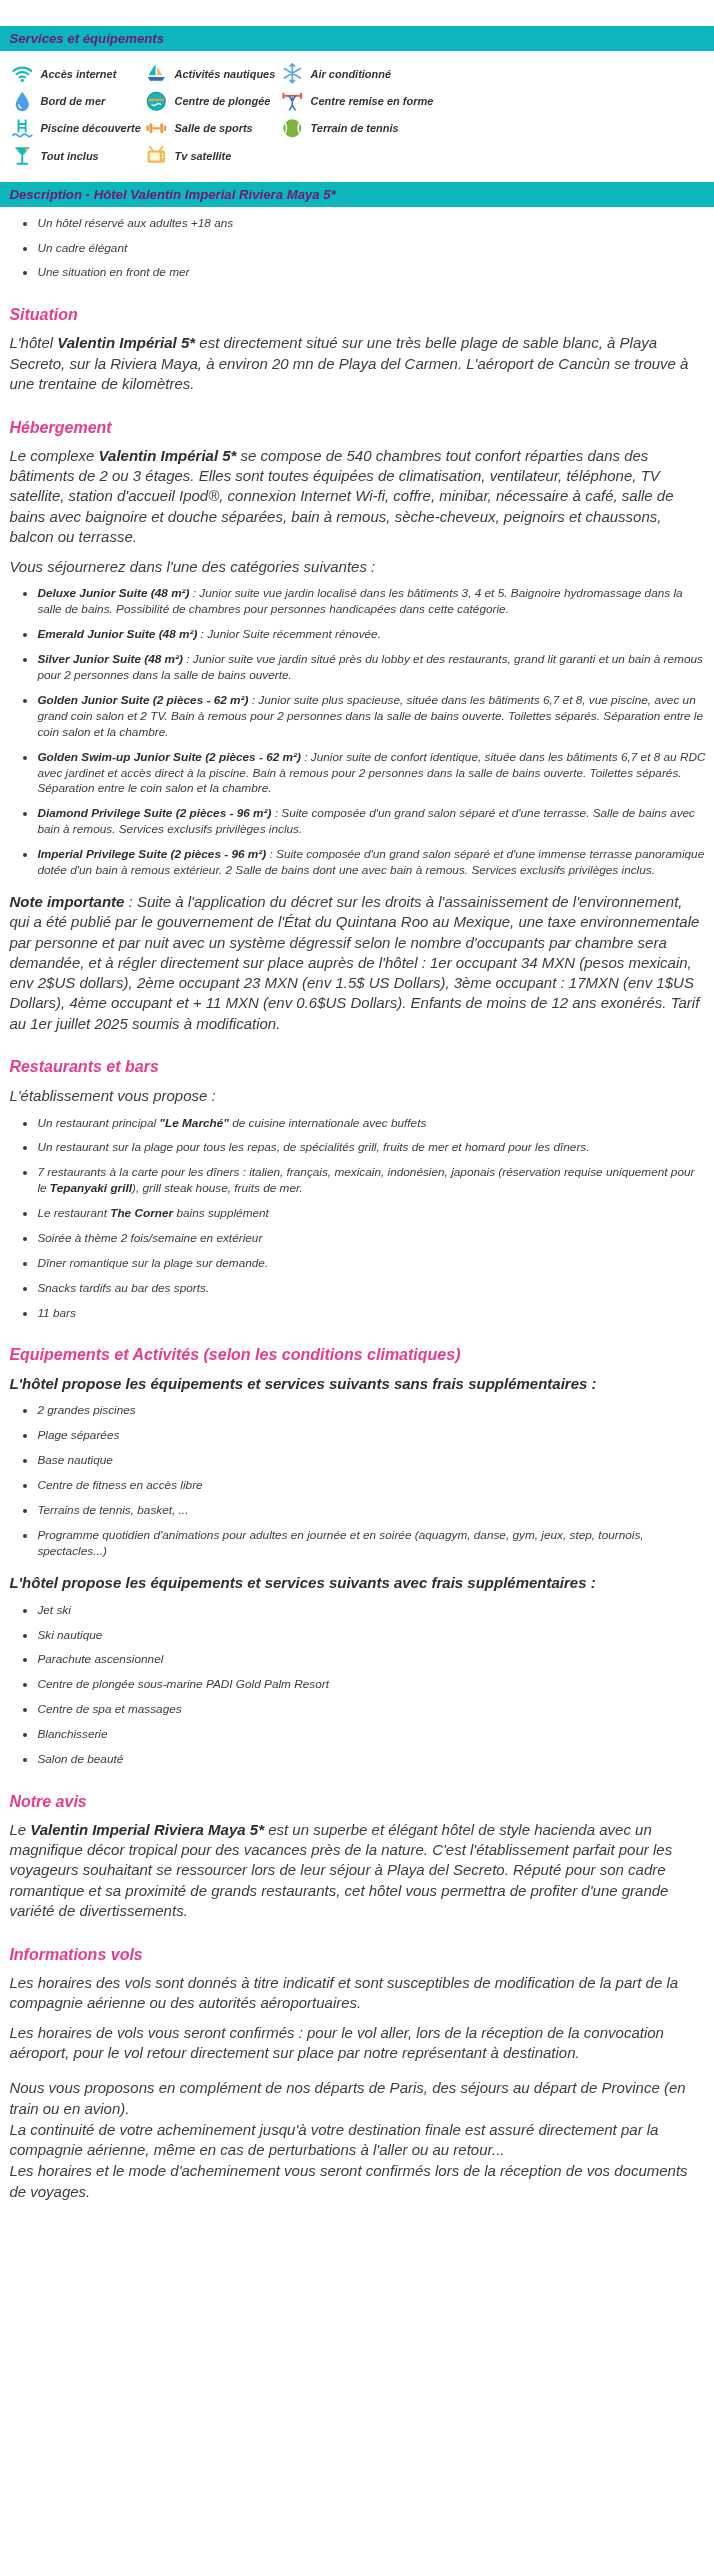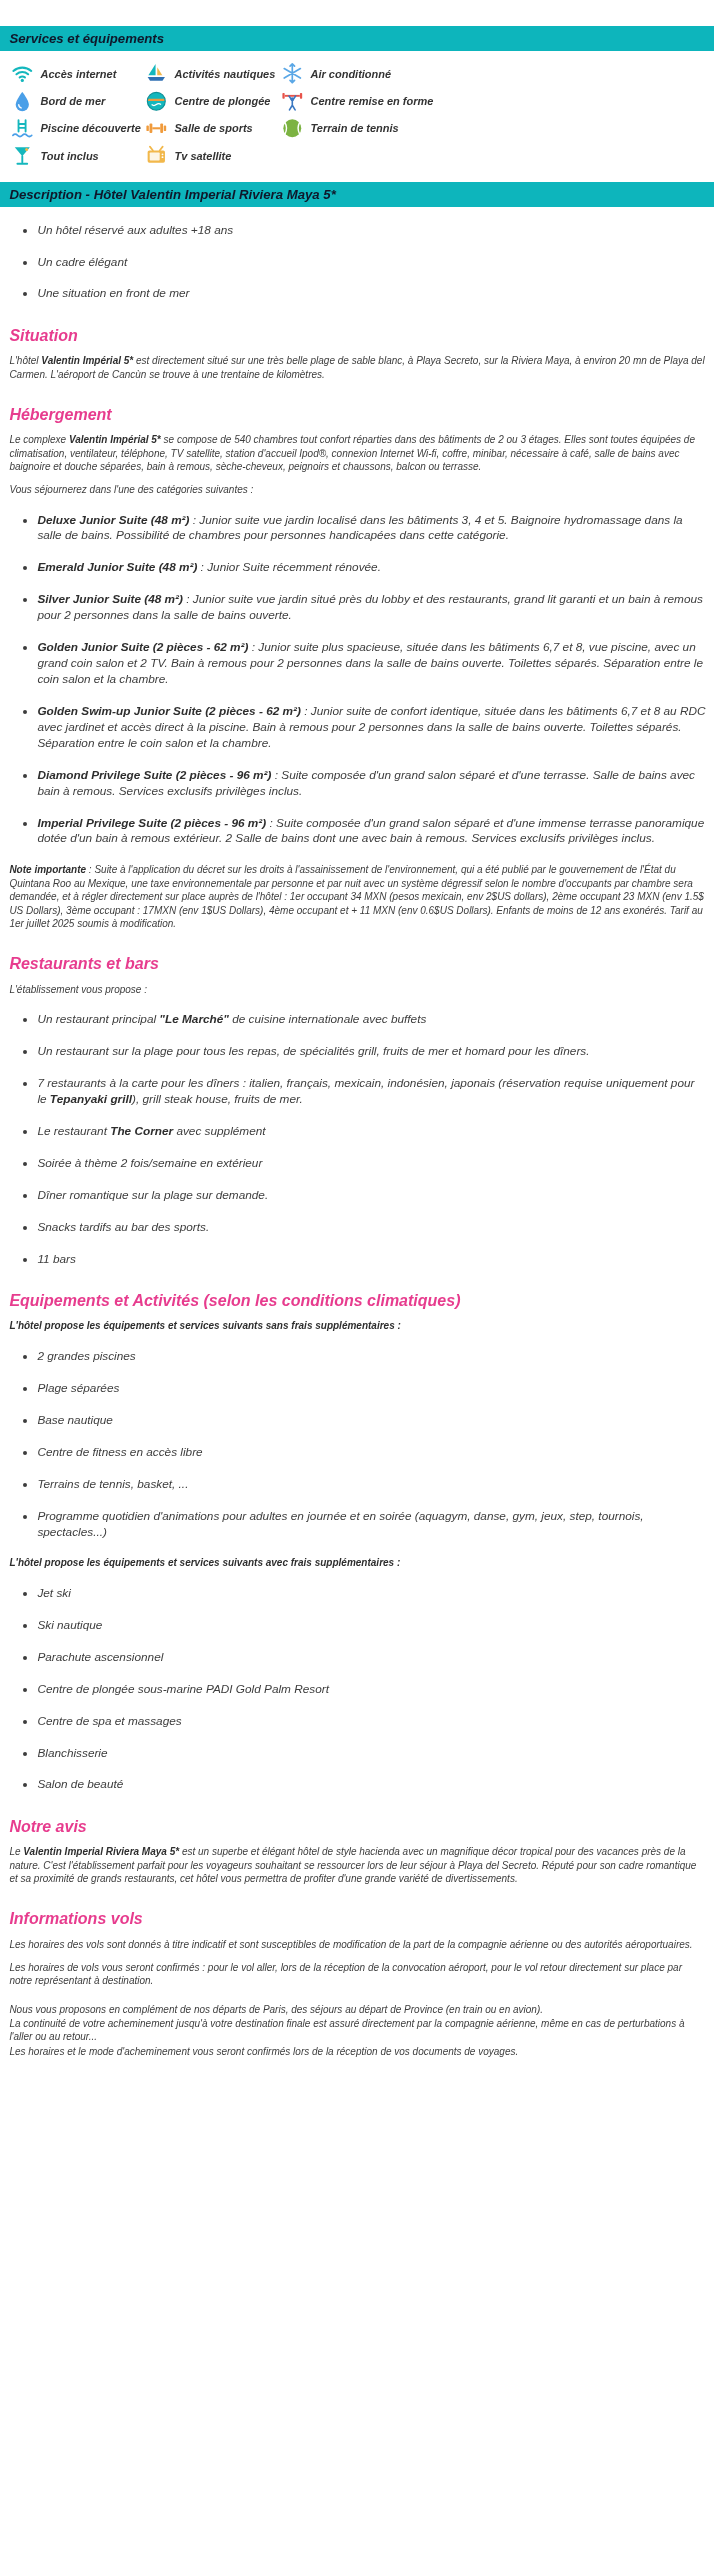--- a/index.html
+++ b/index.html
@@ -9,21 +9,21 @@
     min-height: 2576px;
     background: #ffffff;
     font-family: "Liberation Sans", sans-serif;
     font-style: italic;
     color: #3d3d3d;
   }
   .page { padding-top: 26.4px; }
 
   .banner {
     background: #0db5bc;
-    color: #0f172a;
+    color: #701a75;
     font-weight: 700;
     font-size: 13.2px;
     line-height: 1.3;
     padding: 3.8px 9.4px;
   }
   .banner-description { }
 
   .services-grid {
     display: grid;
     grid-template-columns: 134px 136px 1fr;
@@ -42,31 +42,31 @@
   }
 
   .content { padding: 0 9.4px 28px; }
   .content h2 {
     color: #e73c8e;
     font-size: 16px;
     font-weight: 700;
     margin: 24.5px 0 9.4px;
   }
   .content p {
-    font-size: 10px;
+    font-size: 15px;
     line-height: 1.35;
     margin: 9.4px 0;
   }
   .content ul {
     margin: 7.5px 0 13.2px;
     padding-left: 28px;
     font-size: 11.8px;
     line-height: 1.35;
   }
-  .content li { margin: 16px 0; }
+  .content li { margin: 9px 0; }
   .b { font-weight: 700; color: #2e2e2e; }
   .tight { margin: 0.9px 0 !important; }
   .gap-top { margin-top: 15px !important; }
 </style>
 </head>
 <body>
 
 <div class="page">
 
   <div class="banner">
@@ -217,21 +217,21 @@
         <li><span class="b">Diamond Privilege Suite (2 pièces - 96 m²)</span><span> : Suite composée d'un grand salon séparé et d'une terrasse. Salle de bains avec bain à remous. Services exclusifs privilèges inclus.</span></li>
         <li><span class="b">Imperial Privilege Suite (2 pièces - 96 m²)</span><span> : Suite composée d'un grand salon séparé et d'une immense terrasse panoramique dotée d'un bain à remous extérieur. 2 Salle de bains dont une avec bain à remous. Services exclusifs privilèges inclus.</span></li>
       </ul>
       <p><span class="b">Note importante</span><span> : Suite à l'application du décret sur les droits à l'assainissement de l'environnement, qui a été publié par le gouvernement de l'État du Quintana Roo au Mexique, une taxe environnementale par personne et par nuit avec un système dégressif selon le nombre d'occupants par chambre sera demandée, et à régler directement sur place auprès de l'hôtel : 1er occupant 34 MXN (pesos mexicain, env 2$US dollars), 2ème occupant 23 MXN (env 1.5$ US Dollars), 3ème occupant : 17MXN (env 1$US Dollars), 4ème occupant et + 11 MXN (env 0.6$US Dollars). Enfants de moins de 12 ans exonérés. Tarif au 1er juillet 2025 soumis à modification.</span></p>
       <h2>Restaurants et bars</h2>
       <p><span>L'établissement vous propose :</span></p>
       <ul>
         <li><span>Un restaurant principal </span><span class="b">"Le Marché"</span><span> de cuisine internationale avec buffets</span></li>
         <li><span>Un restaurant sur la plage pour tous les repas, de spécialités grill, fruits de mer et homard pour les dîners.</span></li>
         <li><span>7 restaurants à la carte pour les dîners : italien, français, mexicain, indonésien, japonais (réservation requise uniquement pour le </span><span class="b">Tepanyaki grill</span><span>), grill steak house, fruits de mer.</span></li>
-        <li><span>Le restaurant </span><span class="b">The Corner</span><span> avec supplément</span></li>
+        <li><span>Le restaurant </span><span class="b">The Corner</span><span> bains supplément</span></li>
         <li><span>Soirée à thème 2 fois/semaine en extérieur</span></li>
         <li><span>Dîner romantique sur la plage sur demande.</span></li>
         <li><span>Snacks tardifs au bar des sports.</span></li>
         <li><span>11 bars</span></li>
       </ul>
       <h2>Equipements et Activités (selon les conditions climatiques)</h2>
       <p><span class="b">L'hôtel propose les équipements et services suivants sans frais supplémentaires :</span></p>
       <ul>
         <li><span>2 grandes piscines</span></li>
         <li><span>Plage séparées</span></li>

